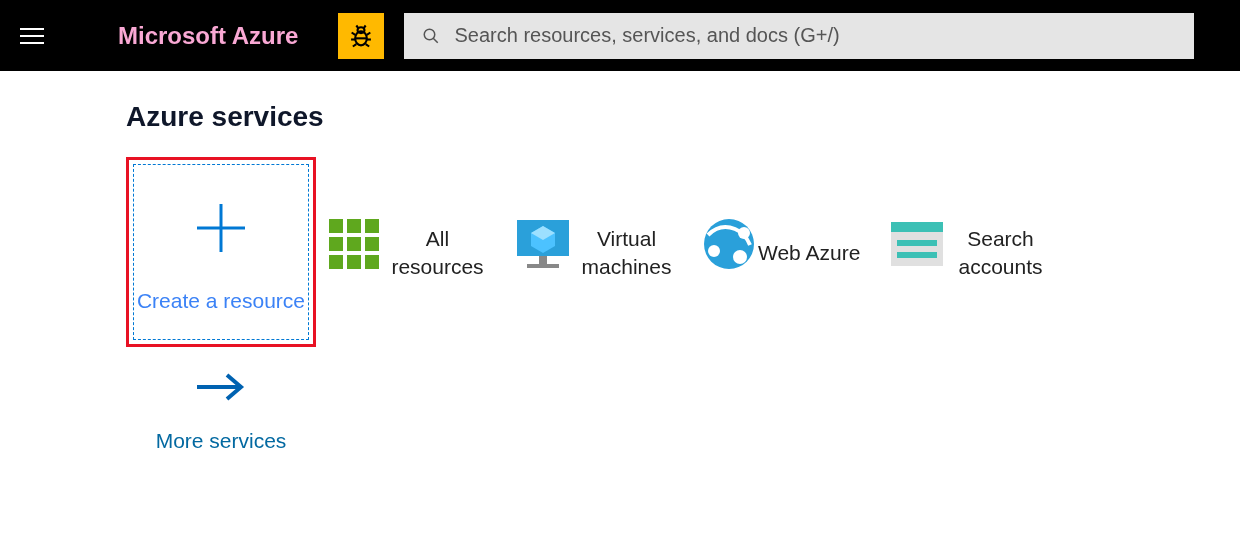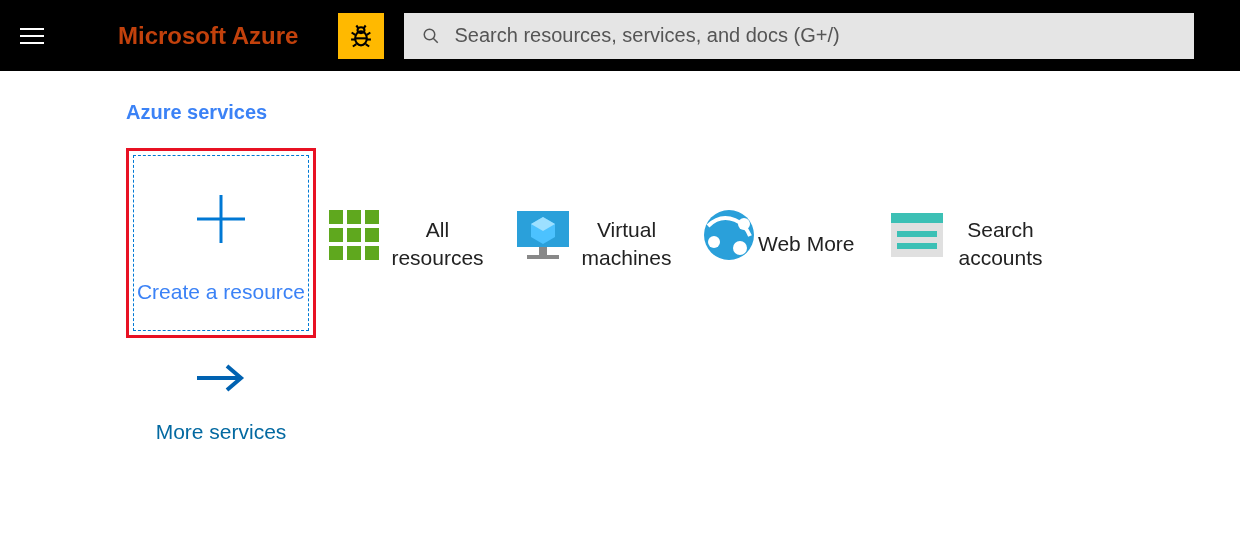--- a/index.html
+++ b/index.html
@@ -26,21 +26,21 @@
       gap: 5px;
       cursor: pointer;
     }
     .menu-toggle span {
       display: block;
       height: 2px;
       background: #fff;
       width: 24px;
     }
     .brand {
-      color: #c2410c;
+      color: #f9a8d4;
       font-size: 24px;
       font-weight: 600;
       margin-left: 50px;
       margin-right: 20px;
     }
     .bug-button {
       width: 46px;
       height: 46px;
       background: #ffb900;
       display: flex;
@@ -64,23 +64,23 @@
       flex: 1;
       border: none;
       background: transparent;
       font-size: 20px;
       color: #737373;
       outline: none;
     }
     .search-input::placeholder { color: #555; }
     .content { padding: 30px 0 0 126px; }
     .section-title {
-      font-size: 20px;
+      font-size: 28px;
       font-weight: 600;
-      color: #3b82f6;
+      color: #0f172a;
       margin-bottom: 24px;
     }
     .services-row {
       display: flex;
       gap: 0;
     }
     .service-tile {
       width: 187px;
       display: flex;
       flex-direction: row;
@@ -213,21 +213,21 @@
     <div class="service-tile">
       <div class="service-icon">
         <svg width="58" height="58" viewBox="0 0 58 58">
           <circle cx="29" cy="29" r="25" fill="#2aa0da"></circle>
           <path d="M8 20 Q20 8 35 14 Q45 18 50 30" stroke="#fff" stroke-width="4" fill="none"></path>
           <circle cx="14" cy="36" r="6" fill="#fff"></circle>
           <circle cx="44" cy="18" r="6" fill="#fff"></circle>
           <circle cx="40" cy="42" r="7" fill="#fff"></circle>
         </svg>
       </div>
-      <div class="service-label">Web More</div>
+      <div class="service-label">Web Azure</div>
     </div>
 
     <div class="service-tile">
       <div class="service-icon">
         <svg width="60" height="52" viewBox="0 0 60 52">
           <rect x="4" y="4" width="52" height="10" fill="#3cc0b5"></rect>
           <rect x="4" y="14" width="52" height="34" fill="#e0e0e0"></rect>
           <rect x="10" y="22" width="40" height="6" fill="#3cc0b5"></rect>
           <rect x="10" y="34" width="40" height="6" fill="#3cc0b5"></rect>
         </svg>

